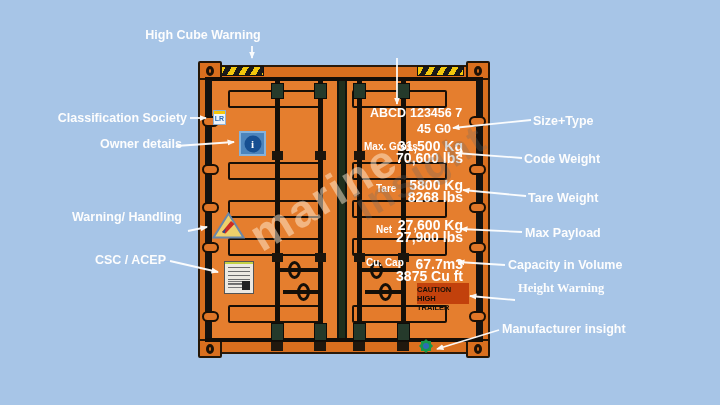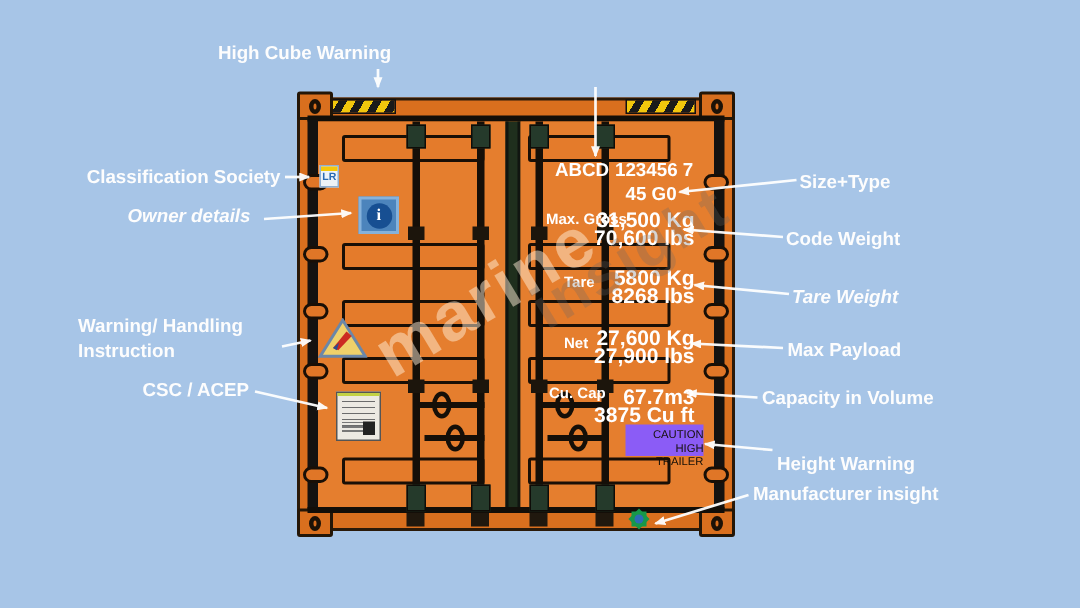--- a/index.html
+++ b/index.html
@@ -2,33 +2,33 @@
 <html><head>
 <meta charset="utf-8">
 <style>
   html,body{margin:0;padding:0;background:#a7c5e7;}
   .stage{position:relative;width:720px;height:405px;overflow:hidden;
          font-family:"Liberation Sans",sans-serif;background:#a7c5e7;}
 
   
   .callout{position:absolute;color:#fdfdfd;font-weight:700;font-size:12.5px;
            line-height:16px;z-index:4;white-space:nowrap;}
-  .r{text-align:right;} .c{text-align:left;}
+  .r{text-align:right;} .c{text-align:center;}
   #lbl-high-cube{left:138px;top:27px;width:130px;text-align:center;}
   #lbl-container-id{left:370px;top:20px;width:162px;text-align:center;}
   #lbl-classification{left:50px;top:110px;width:137px;}
-  #lbl-owner{left:45px;top:136px;width:122px;font-style:italic;}
+  #lbl-owner{left:60px;top:136px;width:122px;}
   #lbl-warning{left:52px;top:209px;width:150px;line-height:17px;}
   #lbl-csc{left:54px;top:252px;width:112px;}
   #lbl-size-type{left:533px;top:113px;}
   #lbl-gross{left:524px;top:151px;}
-  #lbl-tare{left:528px;top:190px;font-style:italic;}
+  #lbl-tare{left:528px;top:190px;}
   #lbl-payload{left:525px;top:225px;}
   #lbl-capacity{left:508px;top:257px;}
-  #lbl-height{left:518px;top:301px;}
+  #lbl-height{left:518px;top:280px;font-family:Liberation Serif, serif;}
   #lbl-manufacturer{left:502px;top:321px;}
 
   
   .arrows{position:absolute;left:0;top:0;z-index:5;pointer-events:none;}
 
   
   .wm{position:absolute;z-index:3;font-weight:700;pointer-events:none;
       transform:rotate(-31deg);letter-spacing:2px;}
   #wm1{left:242px;top:170px;font-size:46px;color:rgba(255,238,214,0.50);}
   #wm2{left:348px;top:150px;font-size:40px;color:rgba(105,105,105,0.28);}
@@ -103,22 +103,22 @@
   .mk{position:absolute;color:#fff;font-weight:700;z-index:2;white-space:nowrap;}
   #id-owner{left:172px;top:45px;font-size:12.5px;}
   #id-serial{left:212px;top:45px;font-size:12.5px;}
   #id-size{left:219px;top:61px;font-size:12.5px;}
   .m-label{font-size:10px;}
   .m-val{font-size:14px;right:27px;text-align:left;}
   #row0-label{left:166px;top:80px}#row0-metric{top:77px}#row0-imperial{top:89px}
   #row1-label{left:178px;top:122px}#row1-metric{top:116px}#row1-imperial{top:128px}
   #row2-label{left:178px;top:163px}#row2-metric{top:156px}#row2-imperial{top:168px}
   #row3-label{left:168px;top:196px}#row3-metric{top:195px}#row3-imperial{top:207px}
-  .caution{position:absolute;left:219px;top:222px;width:52px;height:21px;background:#8b5cf6;
-           color:#151008;font-size:7.5px;font-weight:400;text-align:right;line-height:9px;
+  .caution{position:absolute;left:219px;top:222px;width:52px;height:21px;background:#c2410c;
+           color:#151008;font-size:7.5px;font-weight:700;text-align:left;line-height:9px;
            padding-top:2px;z-index:2;}
   .mfr-logo{position:absolute;left:221px;top:278px;width:14px;height:14px;z-index:2;}
   .mfr-logo i{display:block;}
   .sq{position:absolute;left:2px;top:2px;right:2px;bottom:2px;background:#17984a;}
   .s2{transform:rotate(45deg);}
   .core{position:absolute;left:4px;top:4px;right:4px;bottom:4px;border-radius:50%;background:#2c6cb5;}
 </style>
 </head>
 <body>
 
@@ -259,21 +259,20 @@
       <i class="sq s2"></i>
       <i class="core"></i>
     </div>
   </div>
 
   <div class="callout" id="lbl-high-cube">High Cube Warning</div>
   <div class="callout r" id="lbl-classification">Classification Society</div>
   <div class="callout r" id="lbl-owner">Owner details</div>
   <div class="callout c" id="lbl-warning">
     <div>Warning/ Handling</div>
-    <div>Instruction</div>
   </div>
   <div class="callout r" id="lbl-csc">CSC / ACEP</div>
   <div class="callout" id="lbl-size-type">Size+Type</div>
   <div class="callout" id="lbl-gross">Code Weight</div>
   <div class="callout" id="lbl-tare">Tare Weight</div>
   <div class="callout" id="lbl-payload">Max Payload</div>
   <div class="callout" id="lbl-capacity">Capacity in Volume</div>
   <div class="callout" id="lbl-height">Height Warning</div>
   <div class="callout" id="lbl-manufacturer">Manufacturer insight</div>
 

